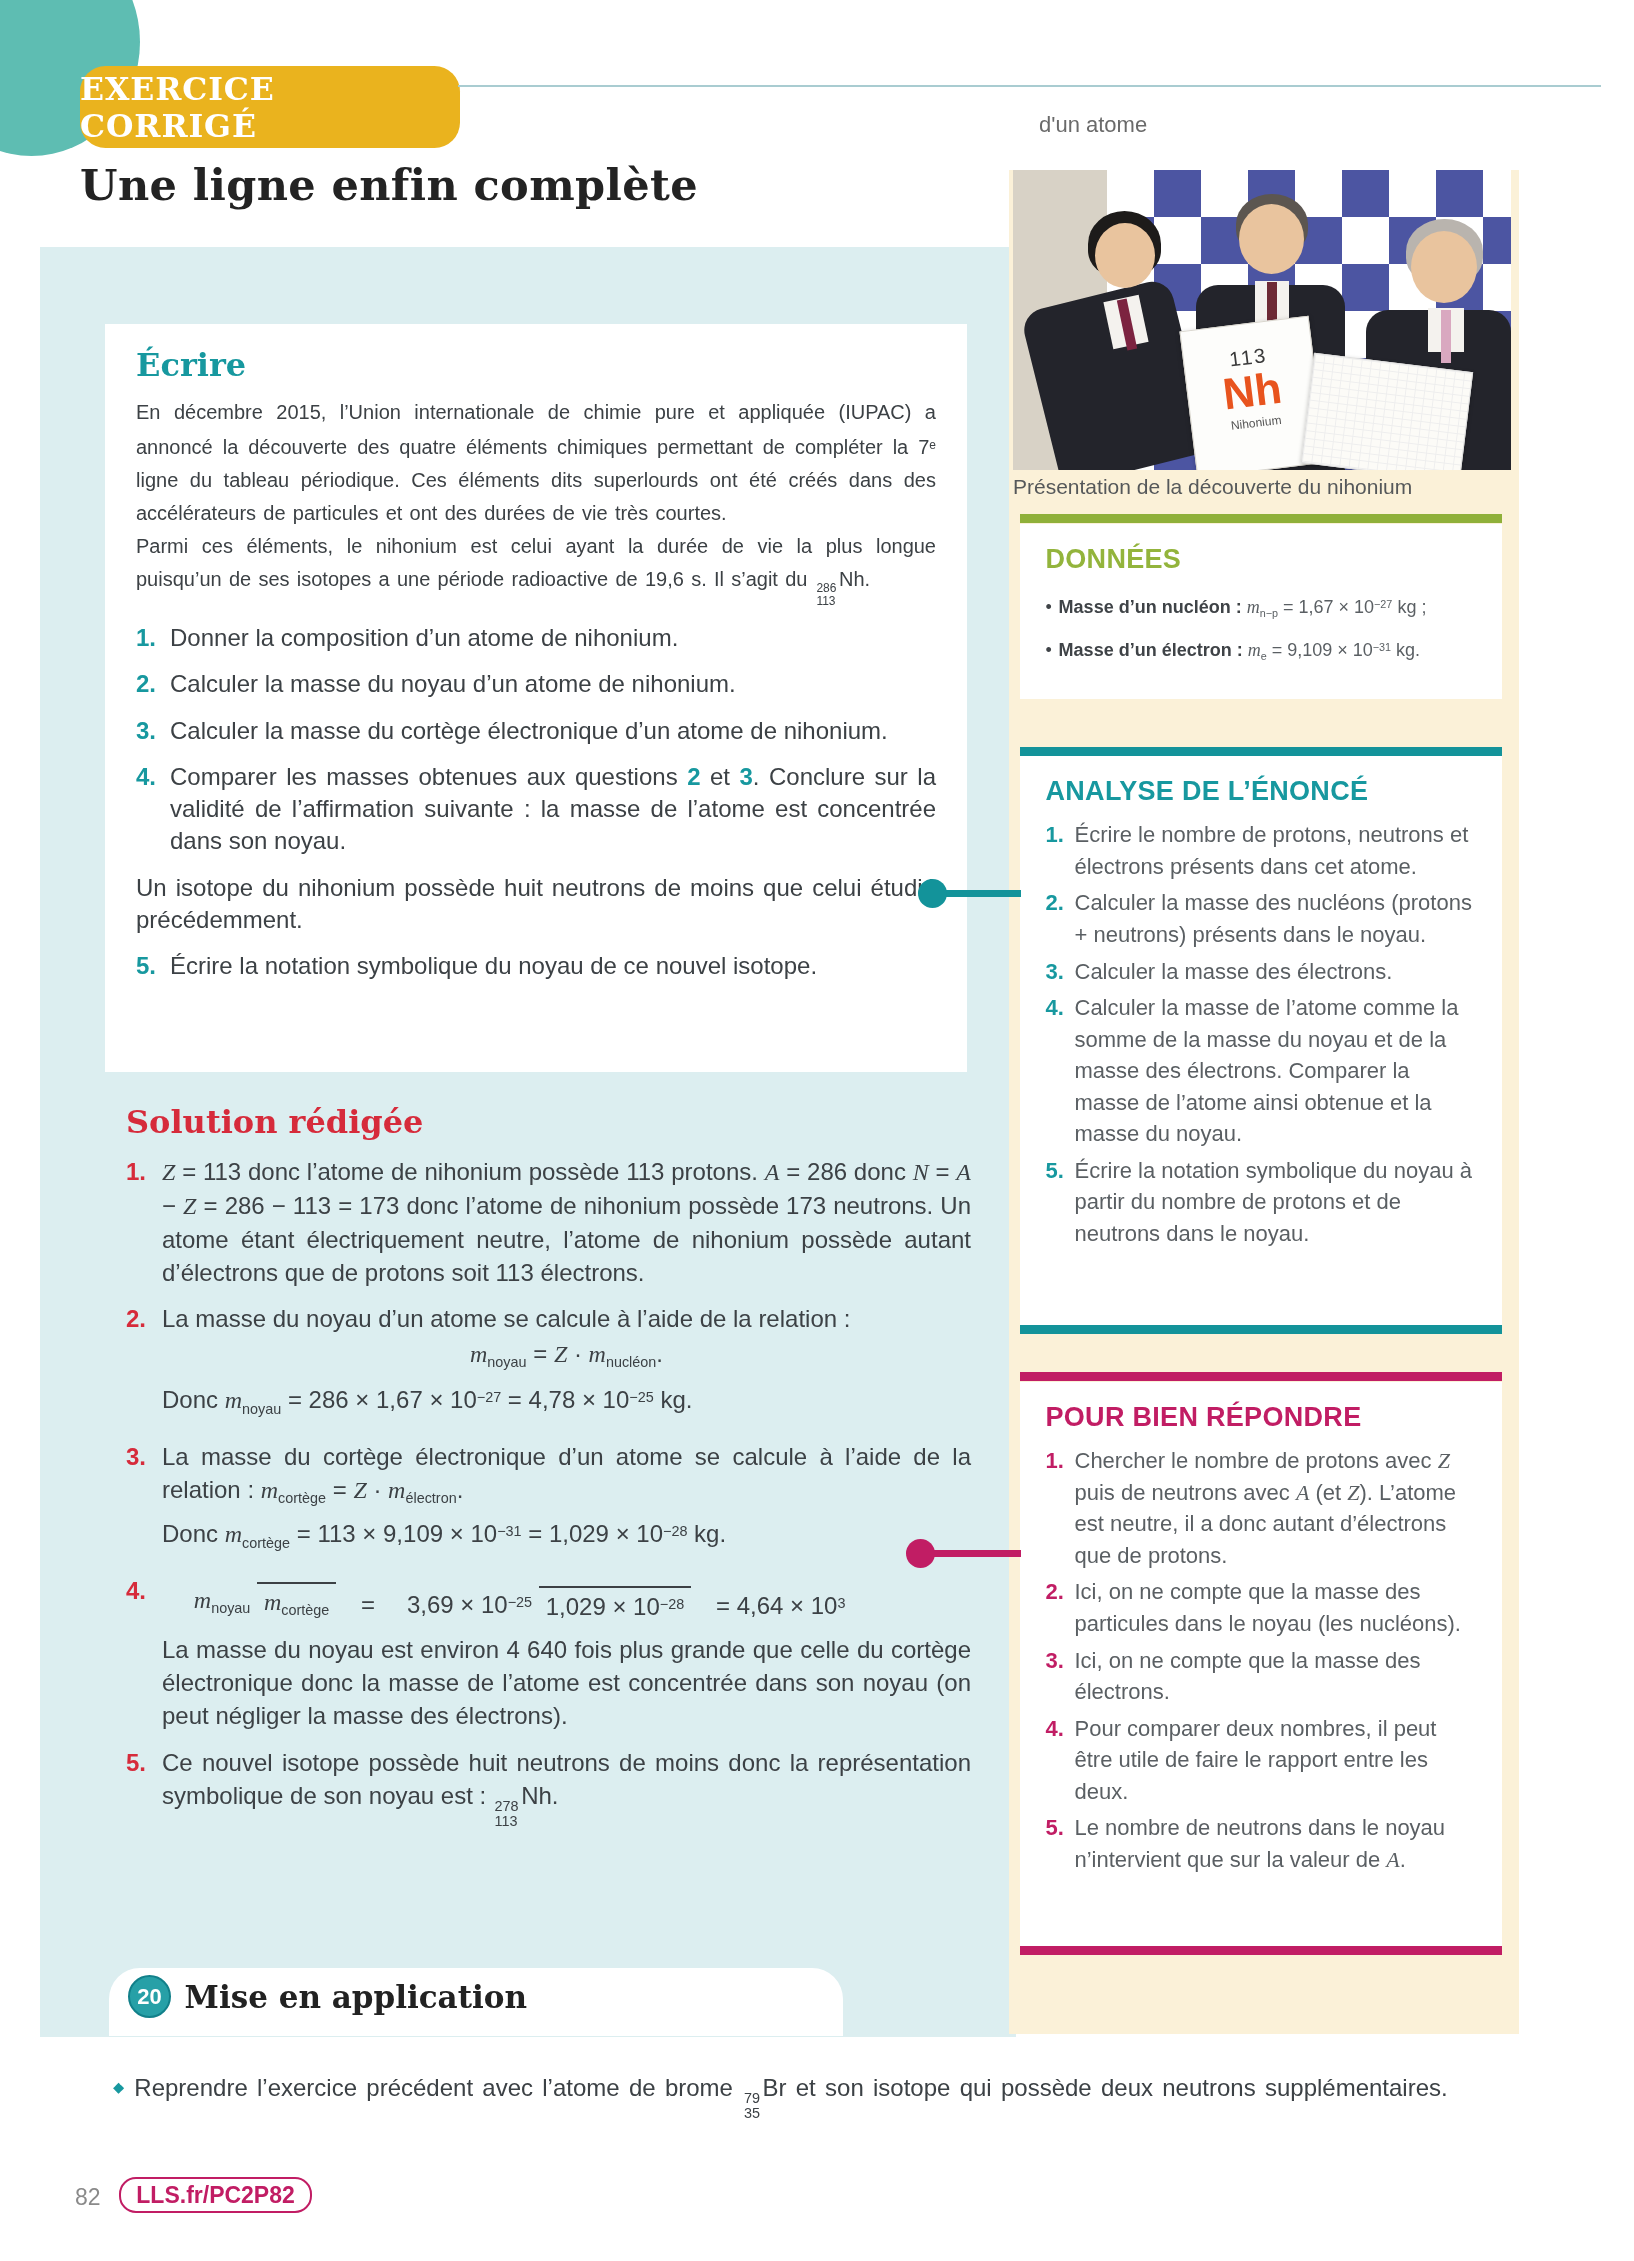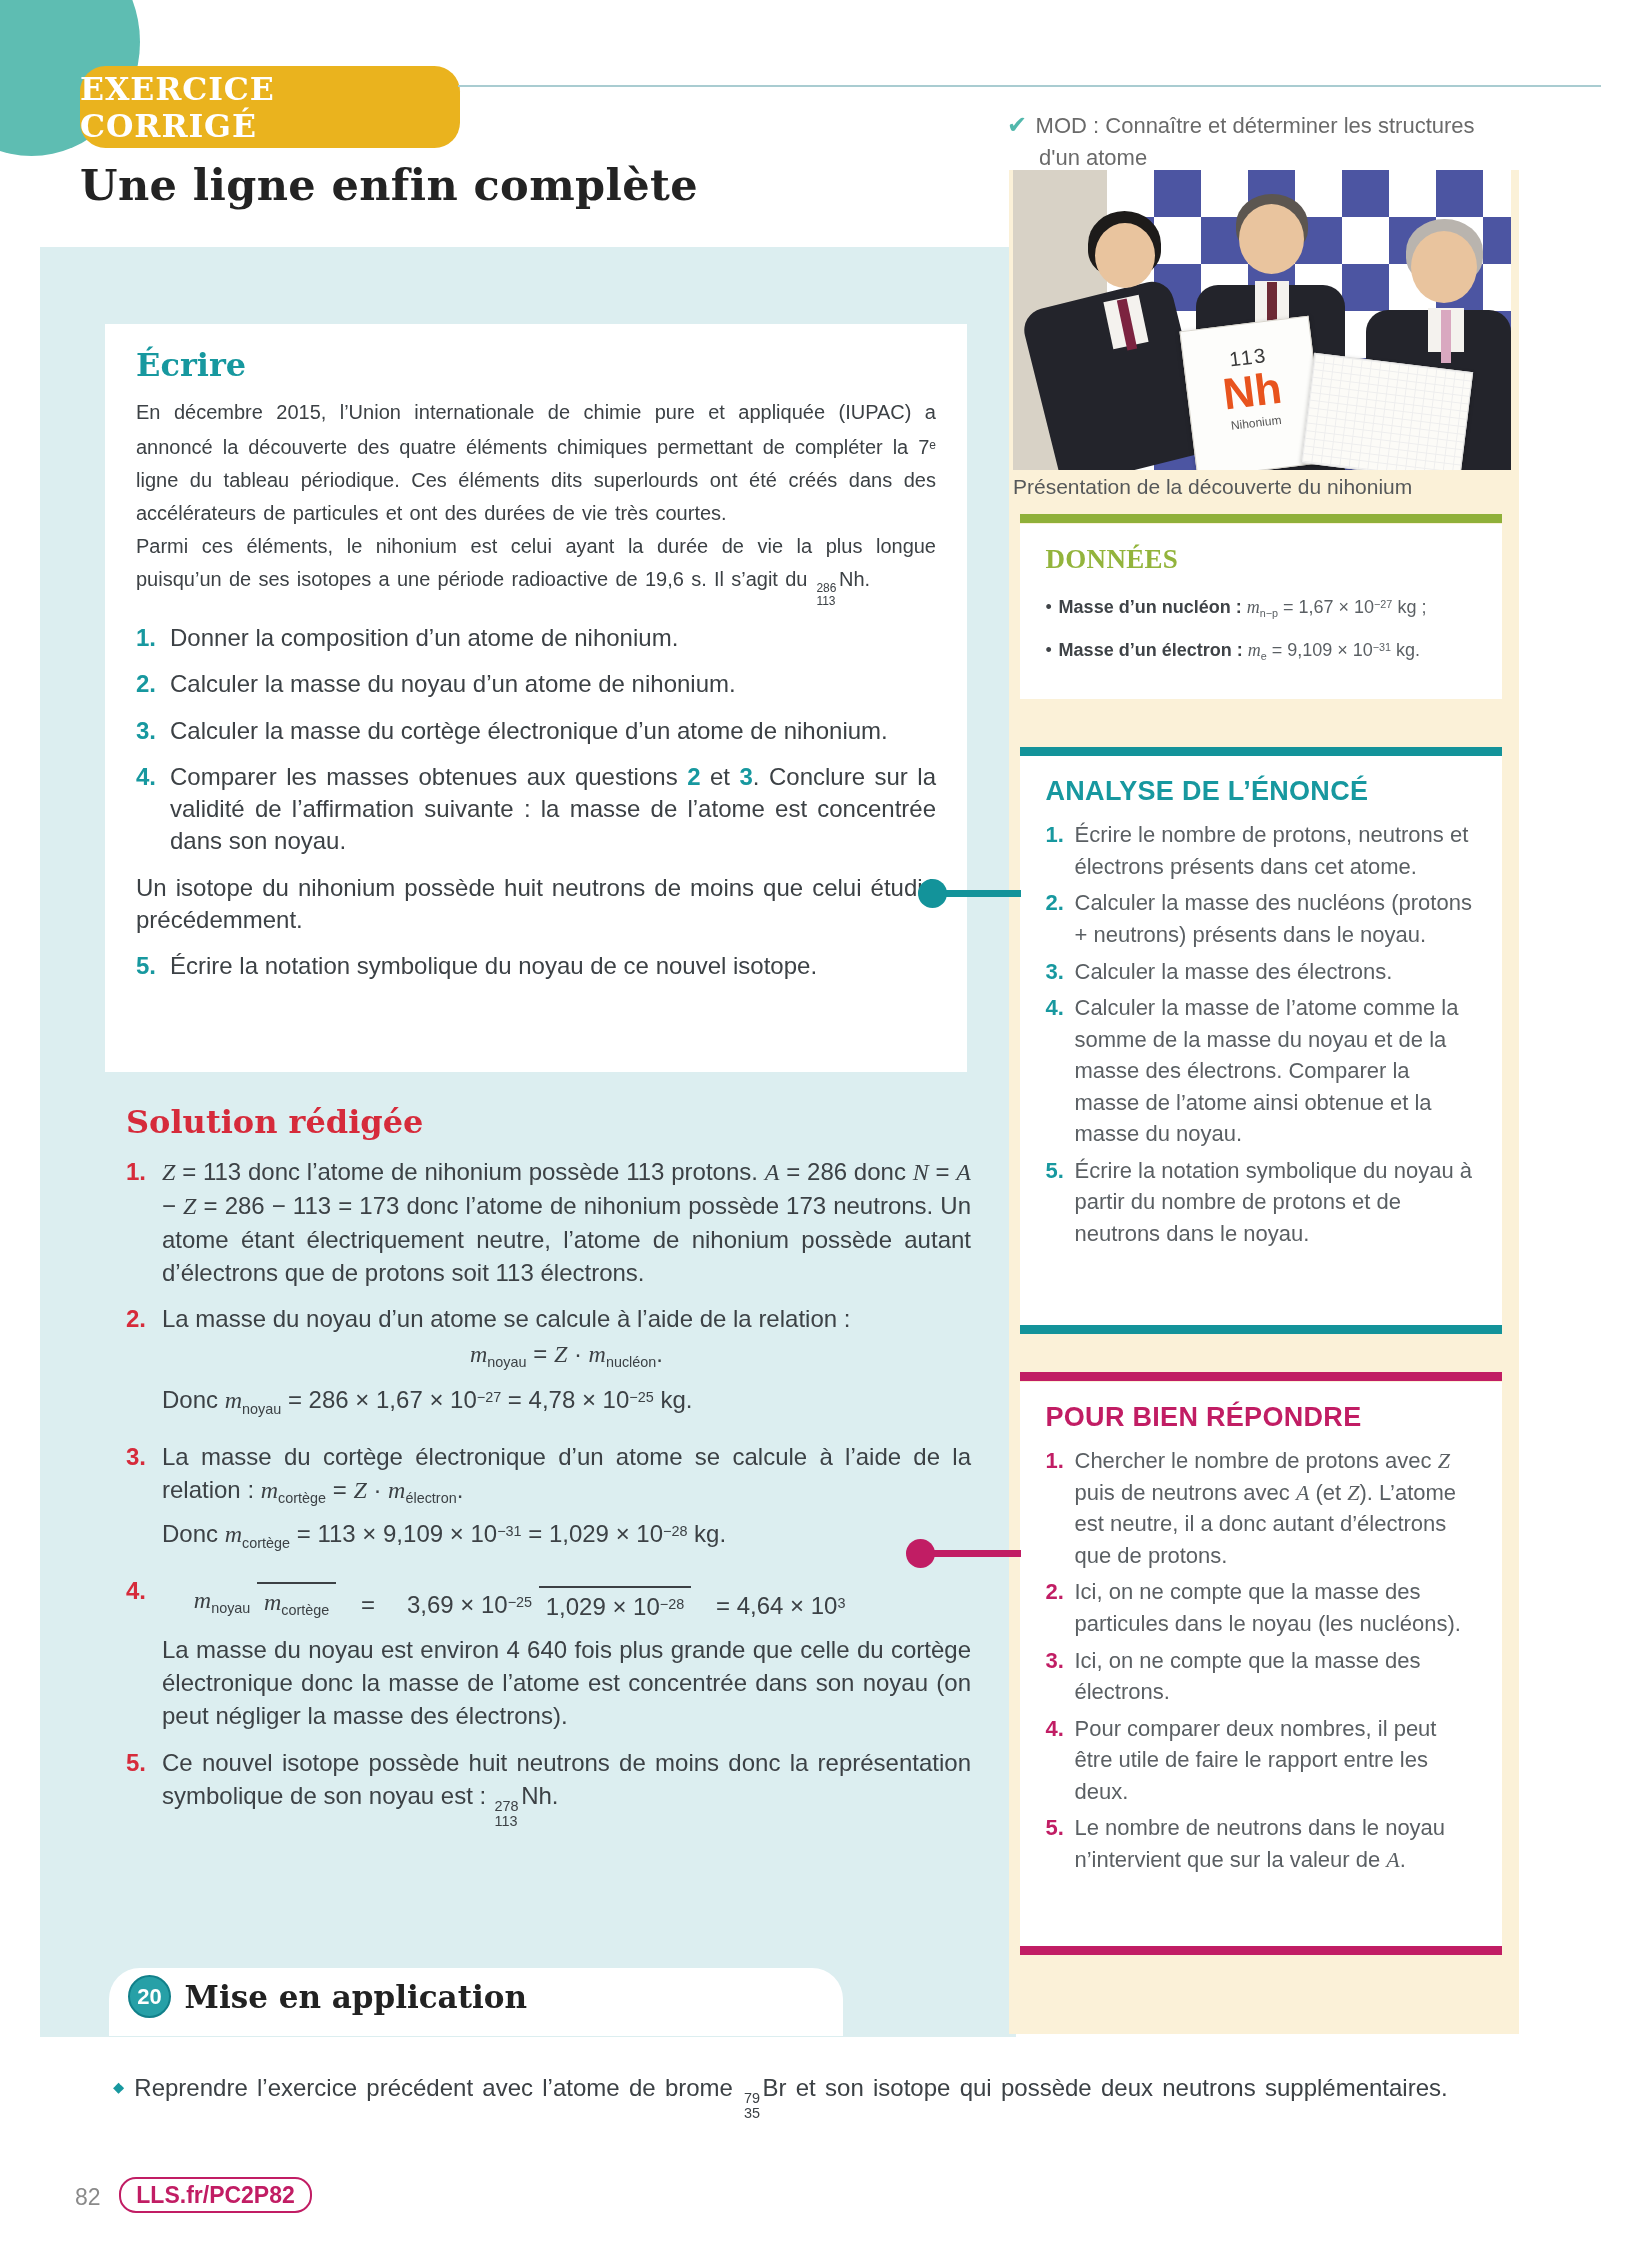--- a/index.html
+++ b/index.html
@@ -75,21 +75,21 @@
   .frac{display:inline-flex;flex-direction:row;text-align:center;margin:0 25px;}
   .frac .fb{border-top:2.6px solid #3c4145;}
   .frac .ft,.frac .fb{padding:1.7px 6.8px;line-height:31px;}
 
   
   .sbox{left:1020px;width:482px;background:#fff;box-sizing:border-box;}
   .tbar{left:1020px;width:482px;height:9.4px;}
   .green{background:#8fb03a;}  .tealc{background:#13939a;}  .magenta{background:#c11d64;}
   .boxpad{padding:20.4px 25.5px 8.5px 25.5px;}
   .bhead{font-size:27px;font-weight:bold;margin:0 0 12px 0;letter-spacing:0.3px;}
-  .bhead.g{color:#93b43c;font-family:Liberation Serif, serif;} .bhead.t{color:#17989f;} .bhead.m{color:#c11d64;}
+  .bhead.g{color:#93b43c;} .bhead.t{color:#17989f;} .bhead.m{color:#c11d64;}
   .bitem{display:flex;font-size:22px;line-height:31.5px;color:#5a5f63;margin-bottom:5.1px;}
   .bnum{flex:none;width:29px;font-weight:bold;}
   .bnum.t{color:#17989f;} .bnum.m{color:#c11d64;}
   .donnee{font-size:18px;line-height:34px;color:#5a5f63;white-space:nowrap;}
   .donnee .bul{margin-right:6.8px;color:#3f4347;}
 
   
   .conn-line{height:6.8px;}
   .conn-dot{width:29px;height:29px;border-radius:50%;}
   .teal-bg{background:#13939a;} .mag-bg{background:#c11d64;}
@@ -118,21 +118,20 @@
   <div class="abs right-panel"></div>
 
   <div class="abs corner-circle"></div>
   <div class="abs badge display">
     <span>EXERCICE CORRIGÉ</span>
   </div>
   <div class="abs top-line"></div>
   <h1 class="abs page-title display" style="margin:0">Une ligne enfin complète</h1>
 
   <div class="abs mod">
-    <div><span class="chk">✔</span><span>MOD : Connaître et déterminer les structures</span></div>
     <div class="l2">d'un atome</div>
   </div>
 
   <div class="abs photo">
     <div class="wall"></div>
     <div class="checker"></div>
 
     <div class="fig">
       <div class="suit" style="left:25.5px;top:123px;width:153px;height:179px;transform:rotate(-14deg);"></div>
       <div class="hair" style="left:75px;top:41px;width:73px;height:66px;background:#1d1b1a;"></div>

